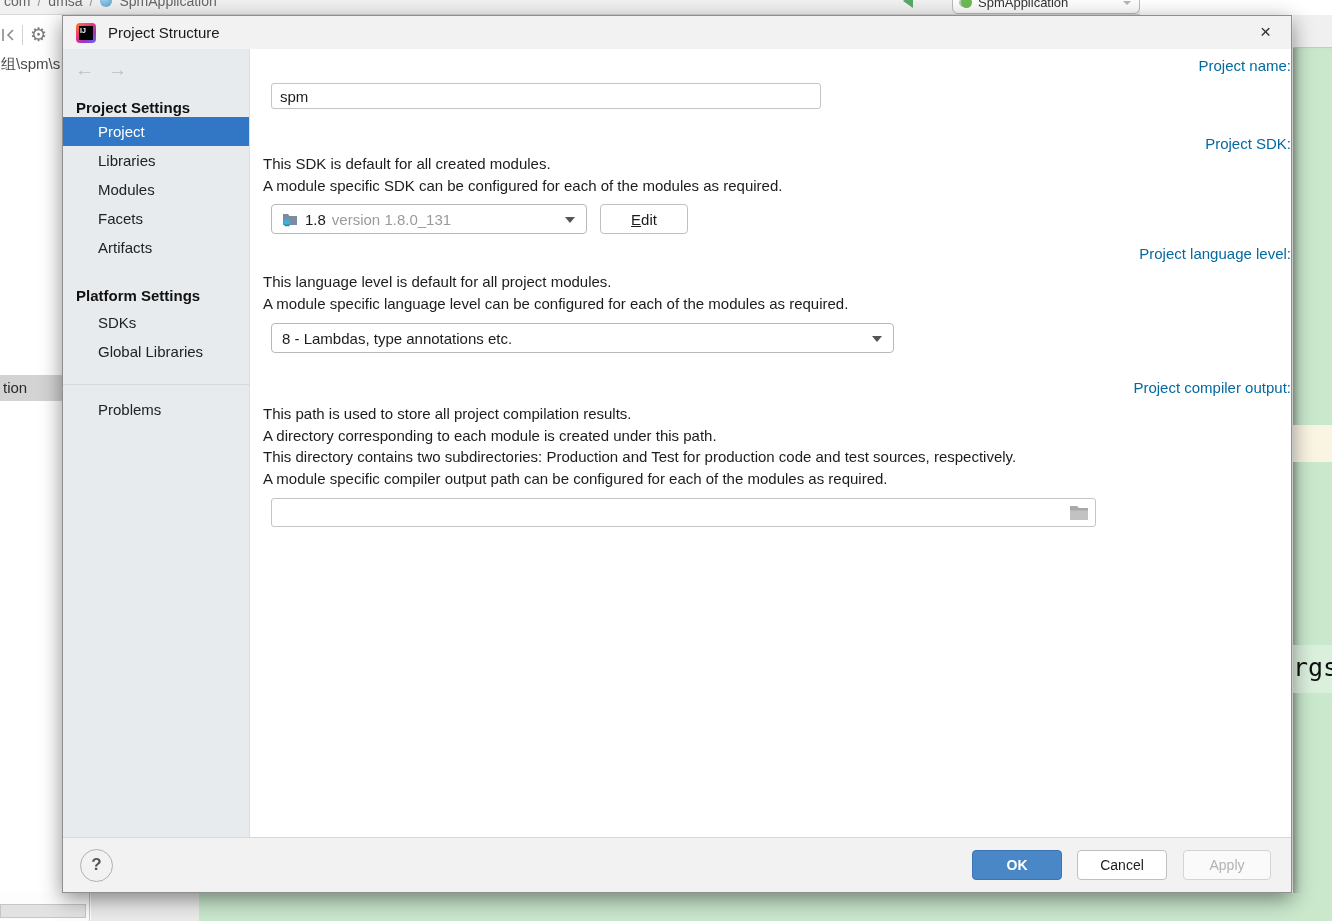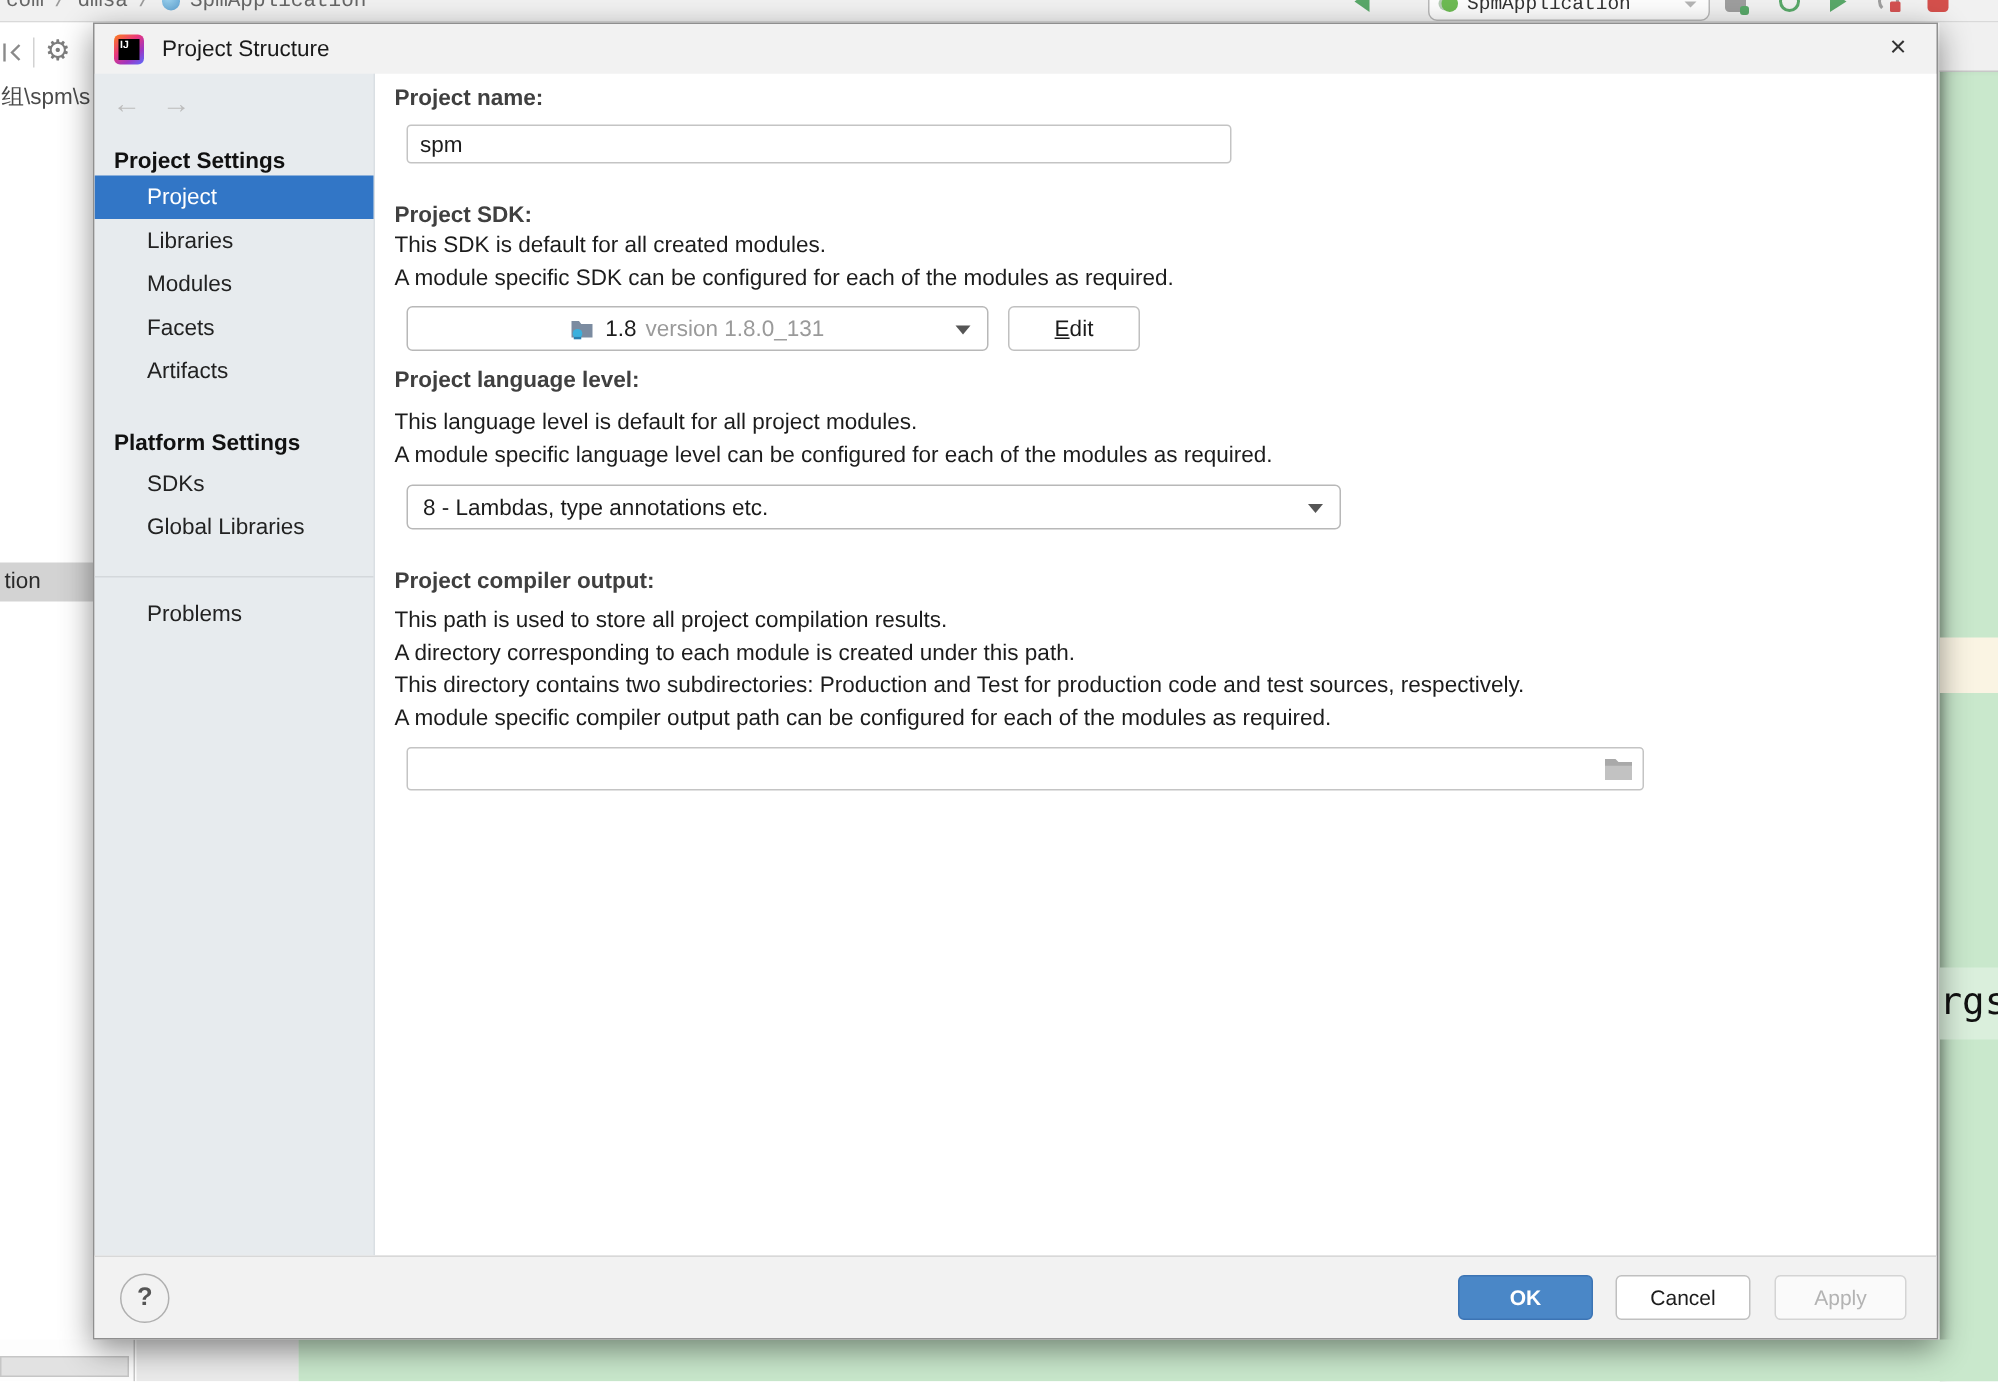--- a/index.html
+++ b/index.html
@@ -1,21 +1,21 @@
 <!DOCTYPE html>
 <html><head>
 <meta charset="utf-8">
 <style>
   * { margin:0; padding:0; box-sizing:border-box; }
   body { font-family:"Liberation Sans", sans-serif; }
   .screen { position:relative; width:1332px; height:921px; overflow:hidden; background:#ffffff; }
 
   
-  .topstrip { position:absolute; top:0; left:0; width:1332px; height:15px;
-              background:#f1f1f1; border-bottom:1px solid #d9d9d9; overflow:hidden;font-family:Liberation Mono, monospace; }
+  .topstrip { position:absolute; top:0; left:0; width:1140px; height:15px;
+              background:#f1f1f1; border-bottom:1px solid #d9d9d9; overflow:hidden; }
   .crumbs { position:absolute; top:-7px; left:4px; font-size:14px; color:#666;
             display:flex; align-items:center; gap:7px; white-space:nowrap; }
   .crumb-sep { color:#9a9a9a; }
   .class-dot { width:12px; height:12px; border-radius:50%;
                background:radial-gradient(circle at 35% 30%, #9fd4ef, #5b9fd0); display:inline-block; }
   .runwidget { position:absolute; top:-9px; left:952px; height:23px; width:188px;
                border:1px solid #b9b9b9; border-radius:6px; background:#fdfdfd;
                display:flex; align-items:center; padding:0 8px; gap:6px; }
   .boot-dot { width:11px; height:11px; border-radius:50%; background:#6dbb53;
               box-shadow:-3px 0 0 -1px #b7cdb7; }
@@ -80,34 +80,34 @@
   .nav-arrows { margin:10px 0 0 12px; height:24px; font-size:19px; color:#bdbdbd; letter-spacing:14px; }
   .sb-header { margin:16px 0 0 13px; height:18px; font-size:15px; font-weight:bold; color:#111; }
   .sb-header.second { margin-top:25px; }
   .sb-item { height:29px; line-height:29px; padding-left:35px; font-size:15px; color:#222; cursor:default; }
   .sb-item.sel { background:#3276c6; color:#ffffff; }
   .sb-gap { margin-top:3px; }
   .sb-divline { margin-top:18px; height:1px; background:#d4d8db; }
   .sb-problems { margin-top:10px; }
 
   .content { flex:1; background:#ffffff; padding:8px 0 0 13px; font-size:15px; color:#1c1c1c; }
-  .c-label { font-weight:bold; color:#404040; height:18px; }
+  .c-label { font-weight:normal; color:#0369a1; height:18px;text-align:right; }
   .c-desc { line-height:21.5px; }
   .field { margin-left:8px; }
   .text-input { display:block; border:1px solid #c4c4c4; border-radius:3px; background:#fff;
                 font-family:"Liberation Sans",sans-serif; font-size:15px; color:#1c1c1c;
                 padding:0 8px; outline:none; }
   .name-input { width:550px; height:26px; margin-top:8px; }
   .sdk-row { margin-top:8px; margin-left:8px; display:flex; align-items:center; }
   .combo { border:1px solid #b8b8b8; border-radius:4px; background:#fff; height:30px;
            display:flex; align-items:center; padding:0 10px; position:relative; }
   .combo .arrow { position:absolute; right:11px; top:12px; width:0; height:0;
                   border-left:5px solid transparent; border-right:5px solid transparent;
                   border-top:6px solid #555; }
-  .sdk-combo { width:388px;justify-content:center; }
+  .sdk-combo { width:316px; }
   .sdk-combo .main { margin-left:7px; color:#1c1c1c; }
   .sdk-combo .detail { margin-left:6px; color:#9a9a9a; }
   .btn { border:1px solid #c0c0c0; border-radius:4px; background:#fff; height:30px;
          font-family:"Liberation Sans",sans-serif; font-size:15px; color:#1c1c1c; cursor:default;
          display:inline-flex; align-items:center; justify-content:center; }
   .edit-btn { width:88px; margin-left:13px; }
   .mn { text-decoration:underline; }
   .lang-combo { width:623px; margin-top:9px; margin-left:8px; }
   .mt26 { margin-top:26px; }
   .mt11 { margin-top:11px; }

